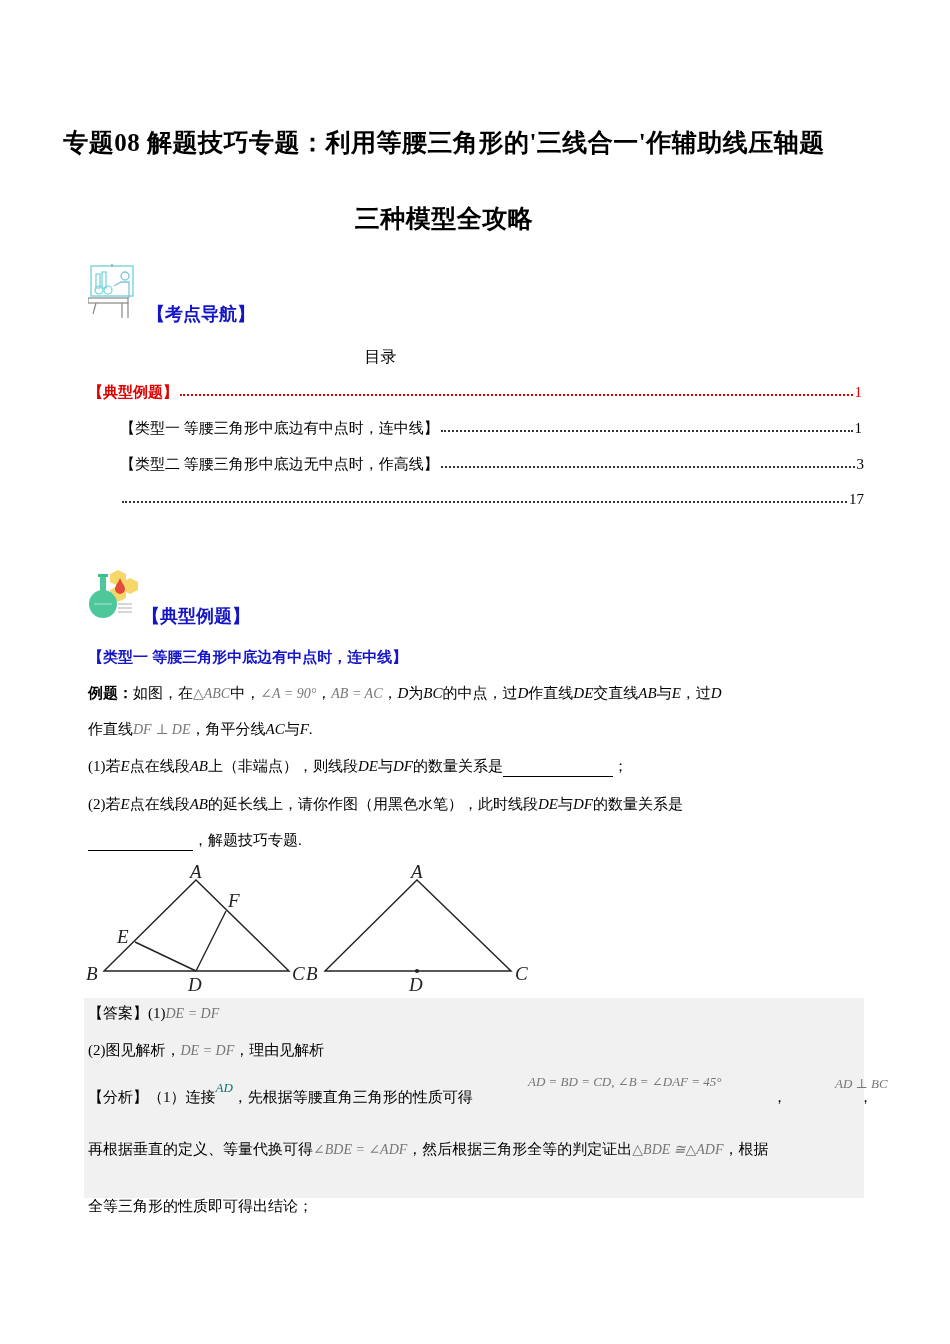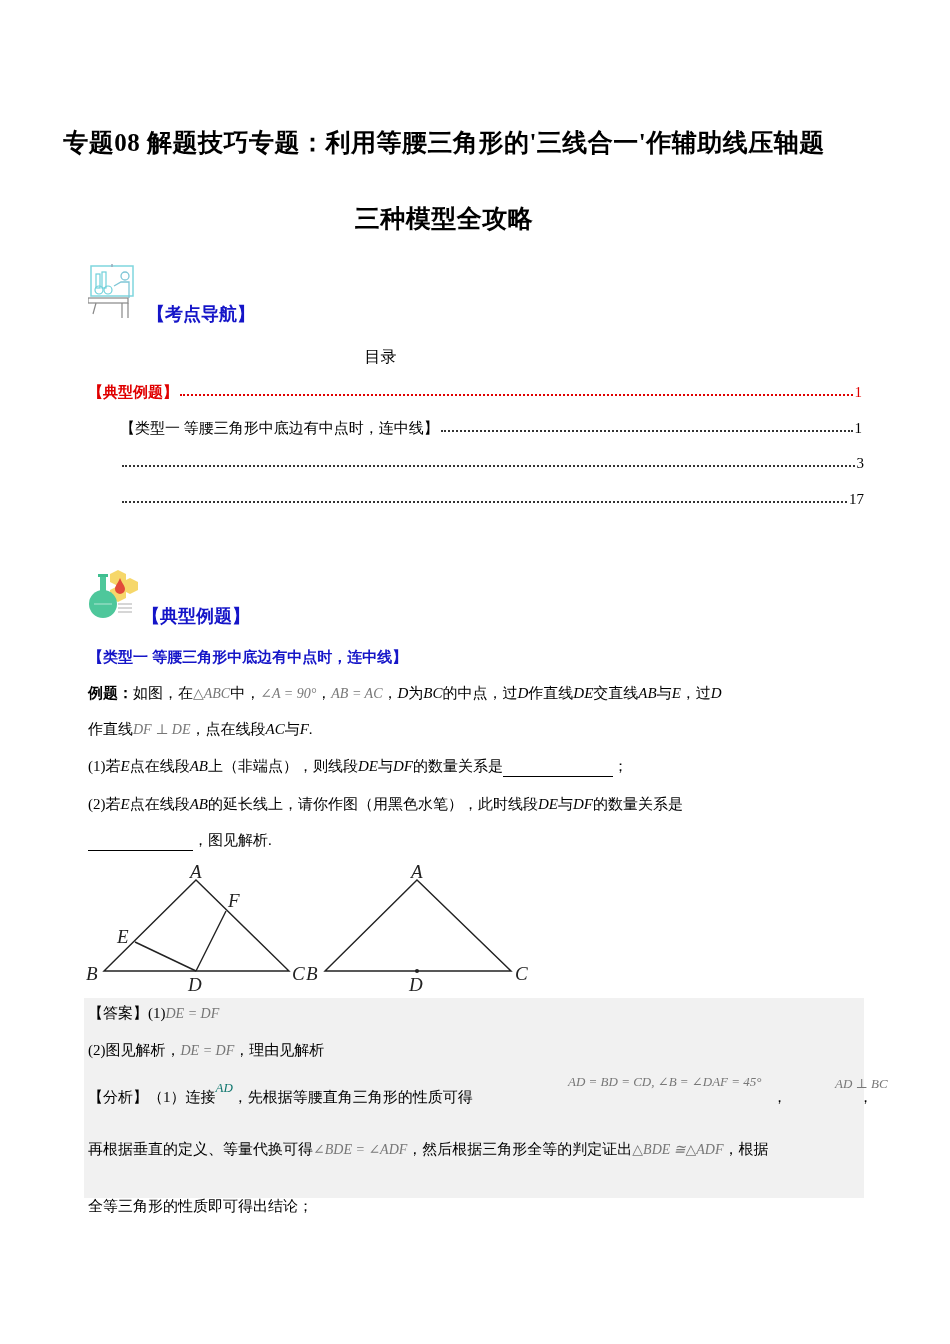--- a/index.html
+++ b/index.html
@@ -82,20 +82,21 @@
   <span>【典型例题】</span>
   <span class="leader"></span>
   <span class="page">1</span>
 </div>
 <div class="abs toc-row" style="left:120px; width:742px; top:419px;">
   <span>【类型一  等腰三角形中底边有中点时，连中线】</span>
   <span class="leader"></span>
   <span class="page">1</span>
 </div>
 <div class="abs toc-row" style="left:120px; width:744px; top:455px;">
+  <span>【类型二  等腰三角形中底边无中点时，作高线】</span>
   <span class="leader"></span>
   <span class="page">3</span>
 </div>
 <div class="abs toc-row" style="left:120px; width:744px; top:491px;">
   <span class="leader"></span>
   <span class="page">17</span>
 </div>
 
 <div class="abs section-head" style="left:88px; top:568px;">
   <span>
@@ -116,32 +117,32 @@
   <span class="label">【典型例题】</span>
 </div>
 
 <div class="abs subhead" style="left:88px; top:648px;">【类型一  等腰三角形中底边有中点时，连中线】</div>
 
 <div class="abs para" style="left:88px; top:683px;">
   <span class="b">例题：</span><span>如图，在</span><span class="m">△ABC</span><span>中，</span><span class="m">∠A = 90°</span><span>，</span><span class="m">AB = AC</span><span>，</span><span class="i">D</span><span>为</span><span class="i">BC</span><span>的中点，过</span><span class="i">D</span><span>作直线</span><span class="i">DE</span><span>交直线</span><span class="i">AB</span><span>与</span><span class="i">E</span><span>，过</span><span class="i">D</span>
 </div>
 
 <div class="abs para" style="left:88px; top:719px;">
-  <span>作直线</span><span class="m">DF ⊥ DE</span><span>，点在线段</span><span class="i">AC</span><span>与</span><span class="i">F</span><span>.</span>
+  <span>作直线</span><span class="m">DF ⊥ DE</span><span>，角平分线</span><span class="i">AC</span><span>与</span><span class="i">F</span><span>.</span>
 </div>
 
 <div class="abs para" style="left:88px; top:756px;">
   <span>(1)若</span><span class="i">E</span><span>点在线段</span><span class="i">AB</span><span>上（非端点），则线段</span><span class="i">DE</span><span>与</span><span class="i">DF</span><span>的数量关系是</span><span class="blank" style="width:110px;">&nbsp;</span><span>；</span>
 </div>
 
 <div class="abs para" style="left:88px; top:794px;">
   <span>(2)若</span><span class="i">E</span><span>点在线段</span><span class="i">AB</span><span>的延长线上，请你作图（用黑色水笔），此时线段</span><span class="i">DE</span><span>与</span><span class="i">DF</span><span>的数量关系是</span>
 </div>
 <div class="abs para" style="left:88px; top:830px;">
-  <span class="blank" style="width:105px;">&nbsp;</span><span>，图见解析.</span>
+  <span class="blank" style="width:105px;">&nbsp;</span><span>，解题技巧专题.</span>
 </div>
 
 <svg class="abs" style="left:0; top:0;" width="950" height="1000">
   <g stroke="#222" stroke-width="1.4" fill="none">
     <polygon points="104,971 196,880 289,971"></polygon>
     <line x1="135" y1="942" x2="196" y2="971"></line>
     <line x1="196" y1="971" x2="226" y2="911"></line>
   </g>
   <g fill="#222" stroke="none">
     <text x="190" y="878">A</text>
@@ -168,21 +169,21 @@
 <div class="abs para" style="left:88px; top:1003px;">
   <span>【答案】</span><span>(1)</span><span class="m">DE = DF</span>
 </div>
 <div class="abs para" style="left:88px; top:1040px;">
   <span>(2)图见解析，</span><span class="m">DE = DF</span><span>，理由见解析</span>
 </div>
 
 <div class="abs para" style="left:88px; top:1087px;">
   <span>【分析】</span><span>（1）连接</span><span class="m-up">AD</span><span>，先根据等腰直角三角形的性质可得</span>
 </div>
-<div class="abs" style="left:528px; top:1072px;margin-left:40px;">
+<div class="abs" style="left:528px; top:1072px;">
   <span class="m" style="font-size:13px;">AD = BD = CD, ∠B = ∠DAF = 45°</span>
 </div>
 <div class="abs para" style="left:772px; top:1087px;">，</div>
 <div class="abs" style="left:792px; top:1074px;">
   <span class="m" style="font-size:13px;margin-left:43px;">AD ⊥ BC</span>
 </div>
 <div class="abs para" style="left:858px; top:1087px;">，</div>
 
 <div class="abs para" style="left:88px; top:1139px;">
   <span>再根据垂直的定义、等量代换可得</span><span class="m">∠BDE = ∠ADF</span><span>，然后根据三角形全等的判定证出</span><span class="m">△BDE ≅△ADF</span><span>，根据</span>

